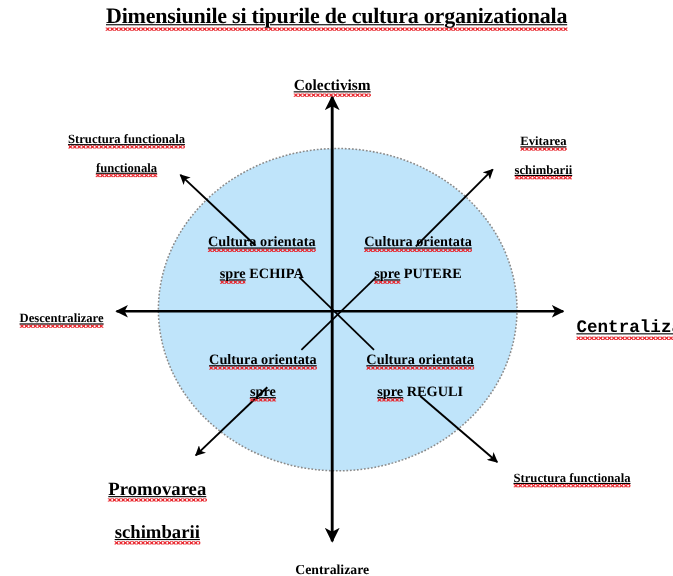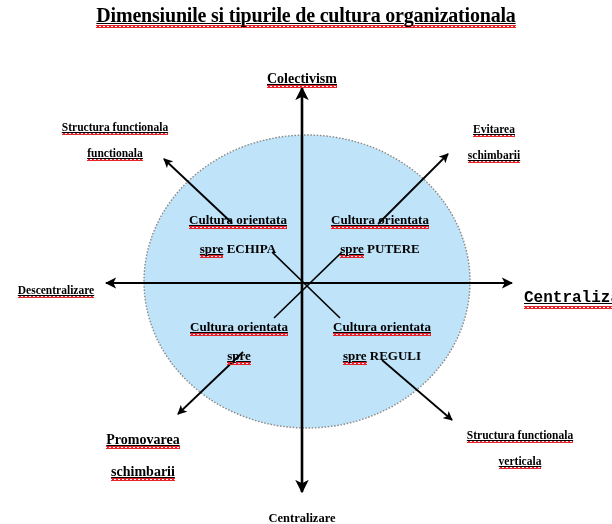--- a/index.html
+++ b/index.html
@@ -72,21 +72,21 @@
 
   
   #lbl-colectivism { left: 232px; top: 55px; width: 140px; font-size: 14px; }
   #lbl-individualism { left: 232px; top: 497px; width: 140px; font-size: 12.5px; }
   #lbl-descentralizare { left: 6px;  top: 271px; width: 100px; font-size: 11.5px; text-align: center; }
   #lbl-centralizare   { left: 524px; top: 271px; width: 86px;  font-size: 16px; font-family: Liberation Mono, monospace; }
 
   
   #lbl-struct-oriz  { left: 40px;  top: 108px; width: 150px; font-size: 11.5px; }
   #lbl-evitarea     { left: 434px; top: 110px; width: 120px; font-size: 11.5px; }
-  #lbl-promovarea   { left: 78px;  top: 416px; width: 130px; font-size: 14px; }
+  #lbl-promovarea   { left: 78px;  top: 416px; width: 130px; font-size: 17px; }
   #lbl-struct-vert  { left: 440px; top: 416px; width: 160px; font-size: 11.5px; }
 
   
   #lbl-echipa       { left: 168px; top: 198px; width: 140px; font-size: 13px; }
   #lbl-reguli       { left: 310px; top: 198px; width: 140px; font-size: 13px; }
   #lbl-performanta  { left: 164px; top: 305px; width: 150px; font-size: 13px; }
   #lbl-putere       { left: 312px; top: 305px; width: 140px; font-size: 13px; }
 </style>
 </head>
 <body>
@@ -148,21 +148,20 @@
     <div><span class="ul sq">schimbarii</span></div>
   </div>
 
   <div class="lbl" id="lbl-promovarea">
     <div><span class="ul sq">Promovarea</span></div>
     <div><span class="ul sq">schimbarii</span></div>
   </div>
 
   <div class="lbl" id="lbl-struct-vert">
     <div><span class="ul sq">Structura functionala</span></div>
-    <div><span class="ul sq">verticala</span></div>
   </div>
 
   <div class="lbl" id="lbl-echipa">
     <div><span class="ul sq">Cultura orientata</span></div>
     <div><span class="ul sq">spre</span><span>&nbsp;</span><span class="plain">ECHIPA</span></div>
   </div>
 
   <div class="lbl" id="lbl-reguli">
     <div><span class="ul sq">Cultura orientata</span></div>
     <div><span class="ul sq">spre</span><span>&nbsp;</span><span class="plain">PUTERE</span></div>

